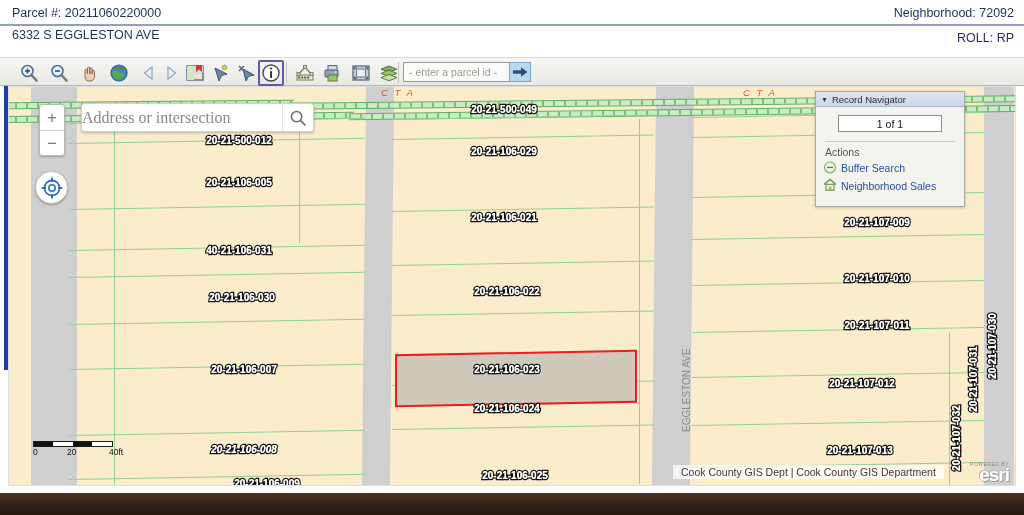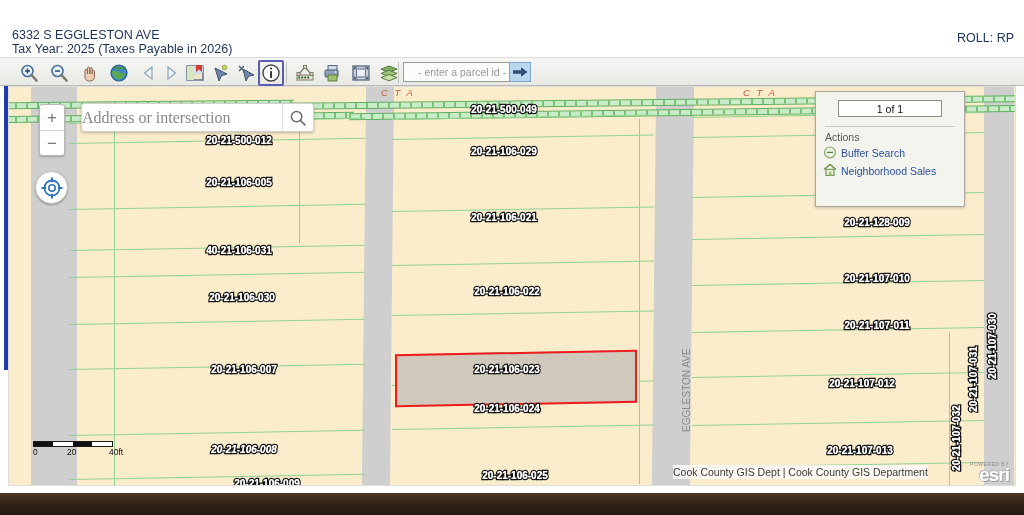--- a/index.html
+++ b/index.html
@@ -61,21 +61,21 @@
     cursor: pointer;
   }
   .tb-icon.sel { border: 2px solid #5b5bb0; border-radius: 2px; top: 2px; height: 26px;}
   .tb-sep {
     position: absolute; top: 4px; width: 1px; height: 21px; background: #c4c4bd;
   }
   .parcel-entry {
     position: absolute; top: 4px; left: 403px; width: 118px; height: 20px;
     background: #fbfbfa; border: 1px solid #9a9a93;
     font-size: 10.5px; color: #9a9a95;
-    display: flex; align-items: center; padding-left: 14px;
+    display: flex; align-items: center; padding-left: 5px;
   }
   .parcel-go {
     position: absolute; top: 4px; left: 509px; width: 22px; height: 20px;
     background: #b9d8ef; border: 1px solid #7ba6c8;
     display: flex; align-items: center; justify-content: center;
     cursor: pointer;
   }
 
   
   .map-frame {
@@ -203,21 +203,21 @@
   }
   .recnav-link {
     display: flex; align-items: center; gap: 4px; margin-top: 2px;
     font-size: 10.5px; color: #2a4f9c; cursor: pointer;
   }
 
   
   .attrib {
     position: absolute; left: 664px; bottom: 6px;
     background: rgba(255,255,255,.72);
-    font-size: 10.5px; color: #3a3a3a; padding: 1px 0;
+    font-size: 10.5px; color: #3a3a3a; padding: 1px 8px;
     white-space: nowrap;
   }
   .esri-logo {
     position: absolute; right: 8px; bottom: 2px;
     text-align: right;
   }
   .esri-powered {
     font-size: 5px; color: #888; letter-spacing: .5px;
   }
   .esri-word {
@@ -247,23 +247,26 @@
   .wood {
     position: absolute; left: 0; top: 493px; width: 1024px; height: 22px;
     background: linear-gradient(#4a3524,#2e2016 60%,#241a12);
   }
 </style>
 </head>
 <body>
 
 <div id="app">
 
+  <div class="hdr-row1">
+    <div class="parcel-no">Parcel #: 20211060220000</div>
+    <div class="neighborhood">Neighborhood: 72092</div>
+  </div>
   <div class="hdr-row2">
     <div class="addr">6332 S EGGLESTON AVE</div>
-    <div class="taxyear">Tax Year:  2025 (Taxes Payable in 2026)</div>
     <div class="roll">ROLL: RP</div>
   </div>
 
   <div class="toolbar">
 
     <div class="tb-icon" style="left:16px">
       <svg width="20" height="20" viewBox="0 0 20 20">
           <circle cx="8.5" cy="8" r="5.5" fill="#e9f2fb" stroke="#4a6f99" stroke-width="1.6"></circle>
           <line x1="12.5" y1="12" x2="17.5" y2="17.5" stroke="#7a7a6a" stroke-width="2.6" stroke-linecap="round"></line>
           <line x1="6" y1="8" x2="11" y2="8" stroke="#2d4f75" stroke-width="1.6"></line>
@@ -435,21 +438,21 @@
           <div class="pid" style="left: 235px; top: 282px;">20-21-106-007</div>
           <div class="pid" style="left: 235px; top: 362px; font-style: italic;">20-21-106-008</div>
           <div class="pid" style="left: 258px; top: 396px;">20-21-106-009</div>
           <div class="pid" style="left: 495px; top: 22px;">20-21-500-049</div>
           <div class="pid" style="left: 495px; top: 64px;">20-21-106-029</div>
           <div class="pid" style="left: 495px; top: 130px;">20-21-106-021</div>
           <div class="pid" style="left: 498px; top: 204px;">20-21-106-022</div>
           <div class="pid" style="left: 498px; top: 250px; margin-top: 32px;">20-21-106-023</div>
           <div class="pid" style="left: 498px; top: 321px;">20-21-106-024</div>
           <div class="pid" style="left: 506px; top: 388px;">20-21-106-025</div>
-          <div class="pid" style="left: 868px; top: 135px;">20-21-128-009</div>
+          <div class="pid" style="left: 868px; top: 135px;">20-21-107-009</div>
           <div class="pid" style="left: 868px; top: 191px;">20-21-107-010</div>
           <div class="pid" style="left: 868px; top: 238px;">20-21-107-011</div>
           <div class="pid" style="left: 853px; top: 296px;">20-21-107-012</div>
           <div class="pid" style="left: 851px; top: 363px;">20-21-107-013</div>
           <div class="pid pid-rot" style="left: 983px; top: 259px;">20-21-107-030</div>
           <div class="pid pid-rot" style="left: 964px; top: 292px;">20-21-107-031</div>
           <div class="pid pid-rot" style="left: 947px; top: 351px;">20-21-107-032</div>
         </div>
 
     <div class="street-label" style="left:672px; top:345px; transform:rotate(-90deg); transform-origin:left top;">EGGLESTON AVE</div>
@@ -476,20 +479,24 @@
       <div class="sdiv"></div>
       <div class="sbtn">
         <svg width="18" height="18" viewBox="0 0 18 18">
               <circle cx="7.6" cy="7.6" r="5.2" fill="none" stroke="#6b6b6b" stroke-width="1.5"></circle>
               <line x1="11.4" y1="11.4" x2="16" y2="16" stroke="#6b6b6b" stroke-width="1.7" stroke-linecap="round"></line>
             </svg>
       </div>
     </div>
 
     <div class="recnav">
+      <div class="recnav-hdr">
+        <span class="caret">▼</span>
+        <span>Record Navigator</span>
+      </div>
       <div class="recnav-counter">1 of 1</div>
       <div class="recnav-rule"></div>
       <div class="recnav-actions">Actions</div>
       <div class="recnav-link" style="margin-left:7px">
         <span>
           <svg width="14" height="14" viewBox="0 0 14 14">
                 <circle cx="7" cy="7.4" r="5.4" fill="#eef3e6" stroke="#8aa86a" stroke-width="1.2"></circle>
                 <line x1="4" y1="7.4" x2="10" y2="7.4" stroke="#5f7a45" stroke-width="1.3"></line>
               </svg>
         </span>

